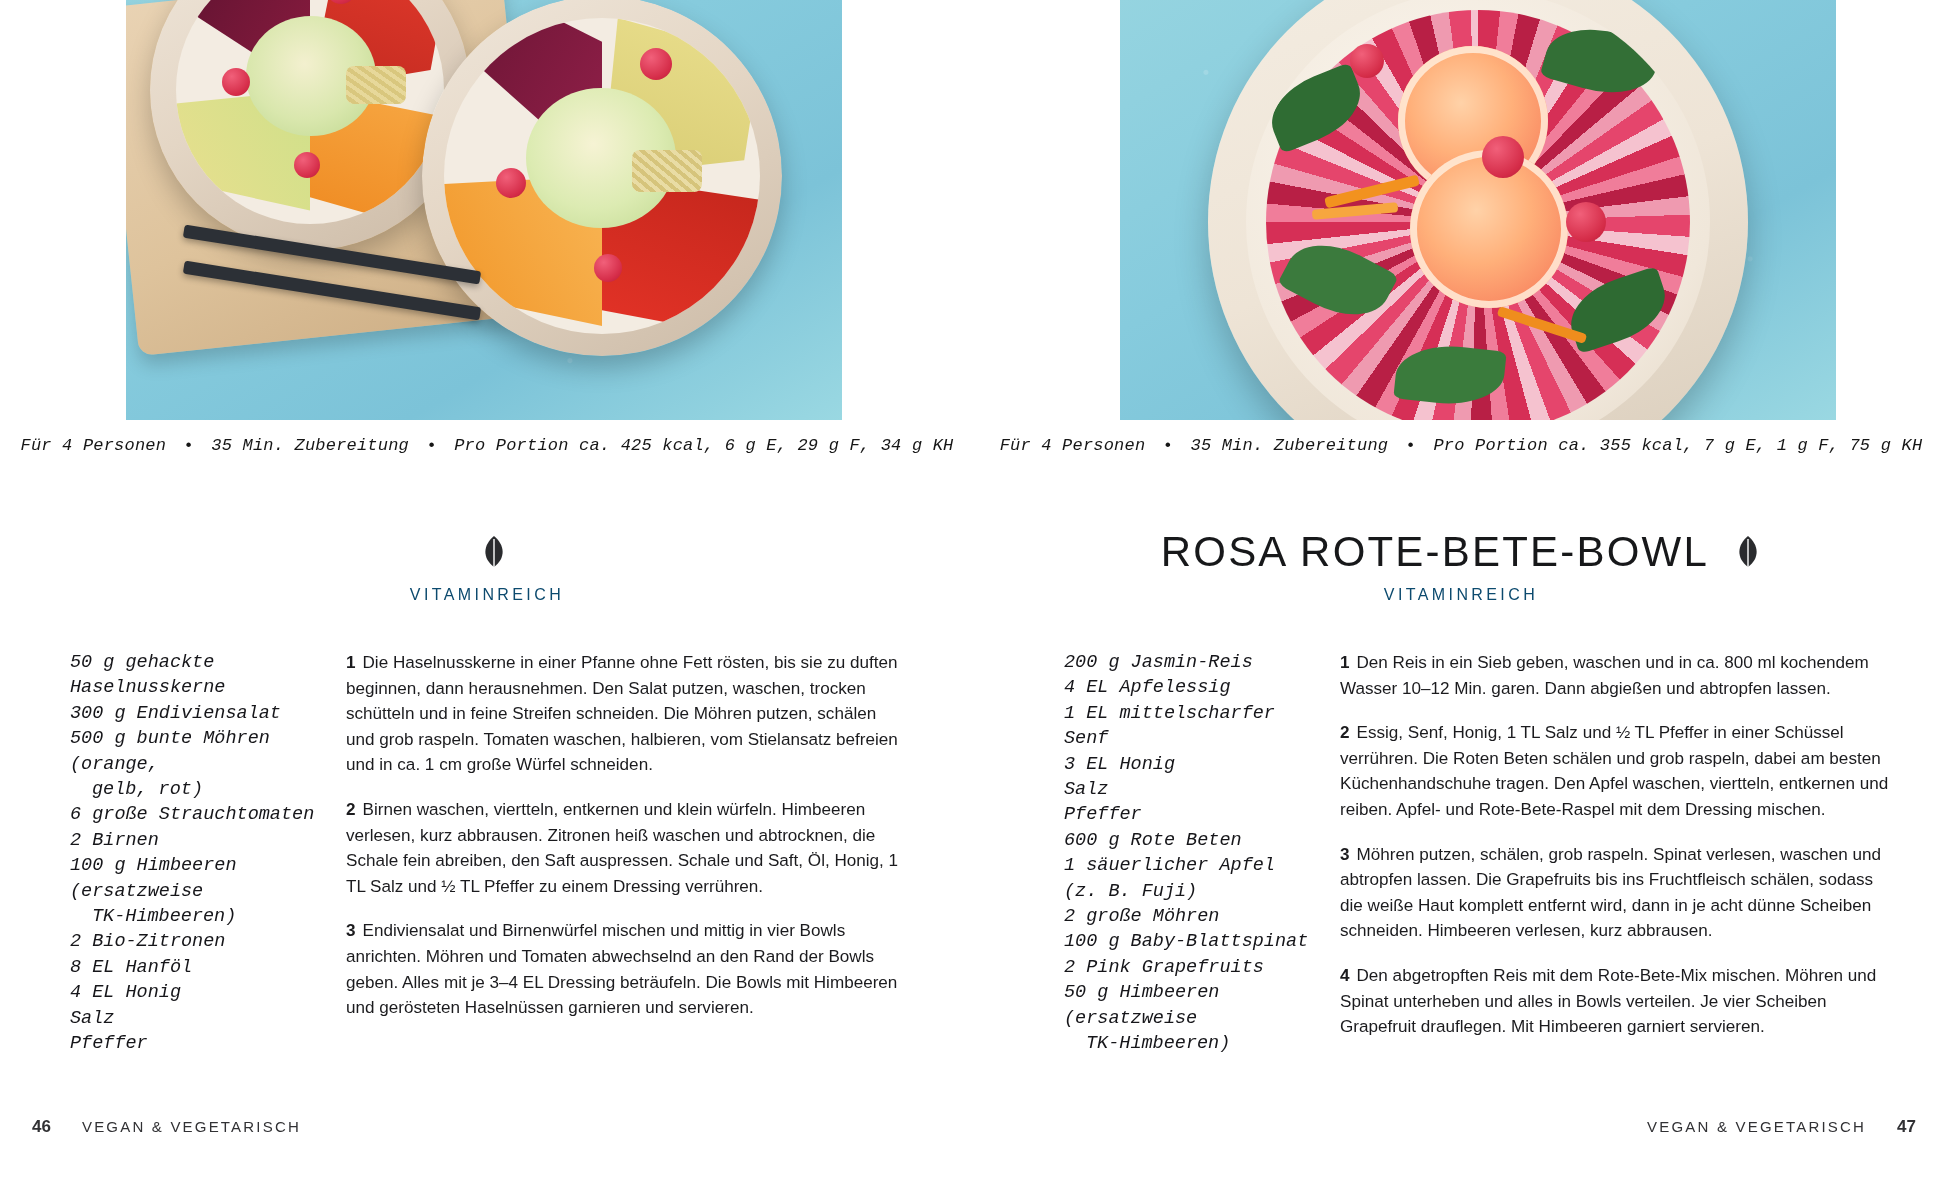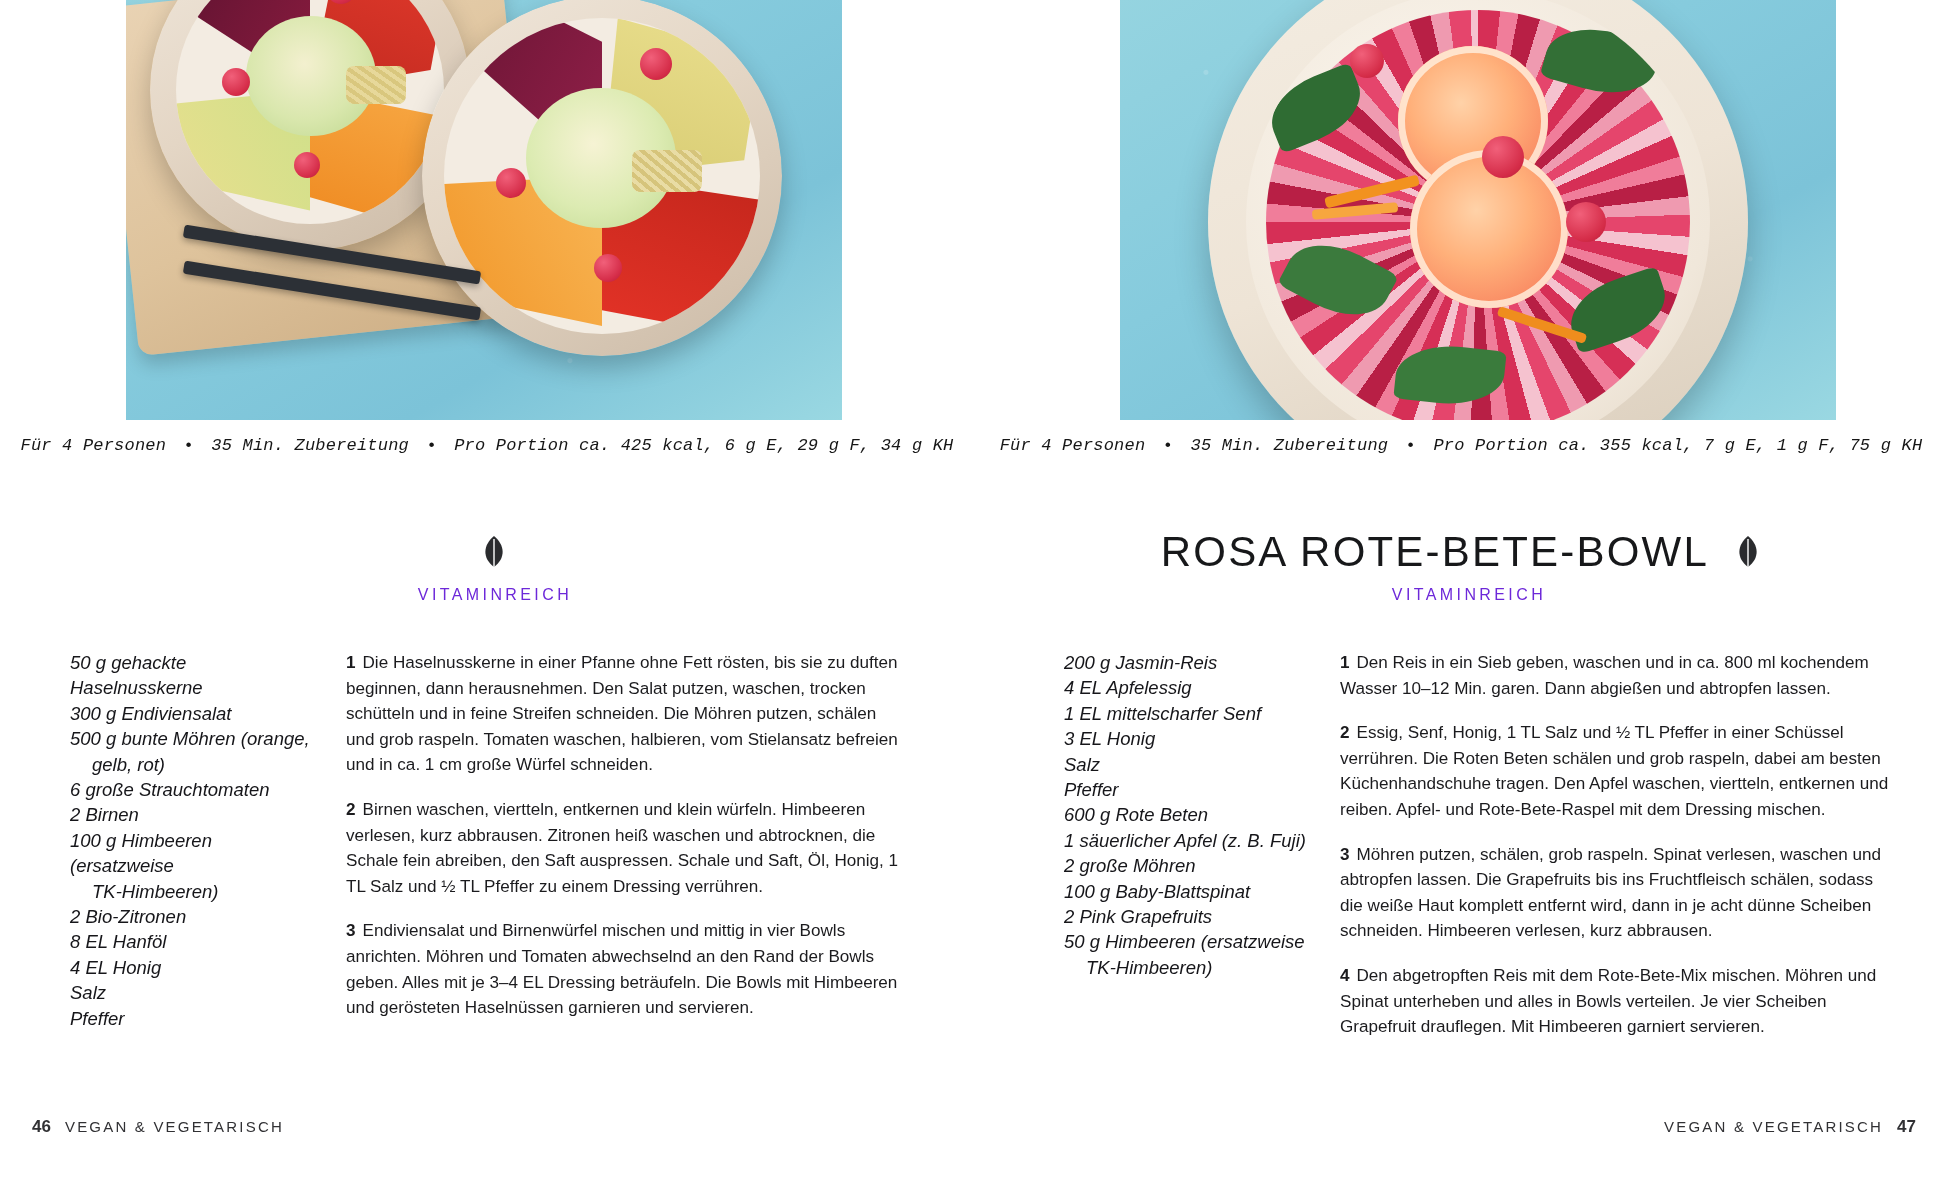--- a/index.html
+++ b/index.html
@@ -177,40 +177,40 @@
     white-space: nowrap;
   }
   .leaf-icon {
     display: inline-block;
     vertical-align: -4px;
     margin-left: 14px;
   }
   .subtitle {
     position: absolute;
     top: 586px;
-    left: 8px;
+    left: 0;
     width: 974px;
     text-align: center;
     font-size: 16px;
     letter-spacing: 3.4px;
-    color: #6d28d9;
+    color: #0c4a6e;
   }
 
   .cols {
     position: absolute;
     top: 650px;
     display: flex;
     gap: 26px;
   }
   .page-left .cols { left: 70px; width: 840px; }
   .page-right .cols { left: 90px; width: 840px; }
 
   .ingredients {
     width: 250px;
-    font-family: Liberation Sans, sans-serif;
+    font-family: Liberation Mono, monospace;
     font-style: italic;
     font-size: 18.5px;
     line-height: 25.4px;
     color: #16161a;
   }
   .ingredients div { white-space: pre-line; }
   .ingredients .ind { padding-left: 22px; }
 
   .steps {
     width: 560px;
@@ -226,21 +226,21 @@
 
   
   .footer {
     position: absolute;
     bottom: 44px;
     font-size: 15px;
     letter-spacing: 2.2px;
     color: #313134;
     display: flex;
     align-items: baseline;
-    gap: 14px;
+    gap: 31px;
   }
   .footer .pageno { font-weight: bold; font-size: 17px; letter-spacing: 0; }
   .page-left .footer { left: 32px; }
   .page-right .footer { right: 32px; }
 </style>
 </head>
 <body>
 
 <div class="spread">
 

